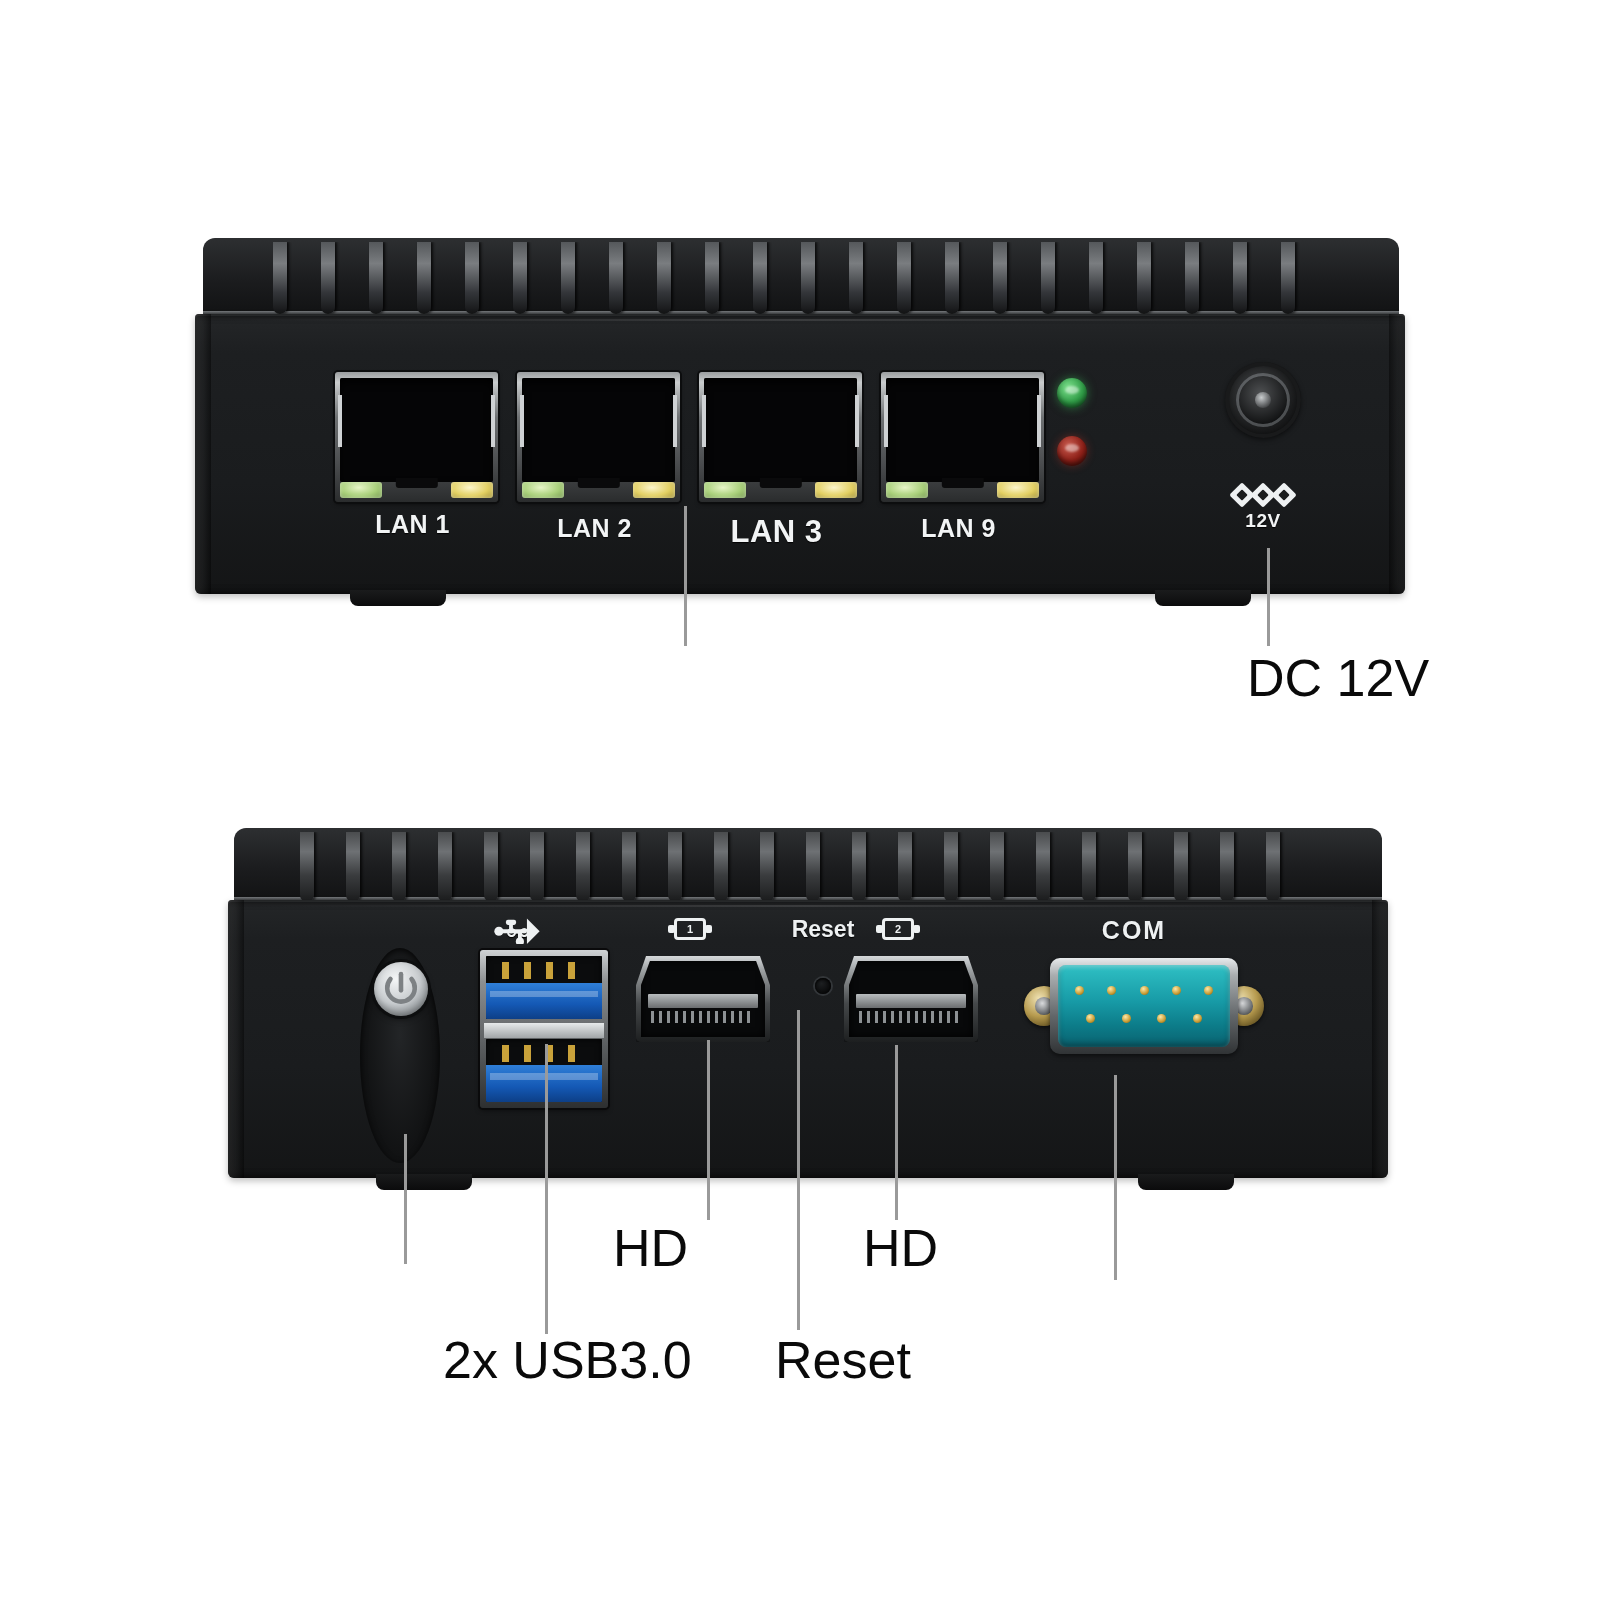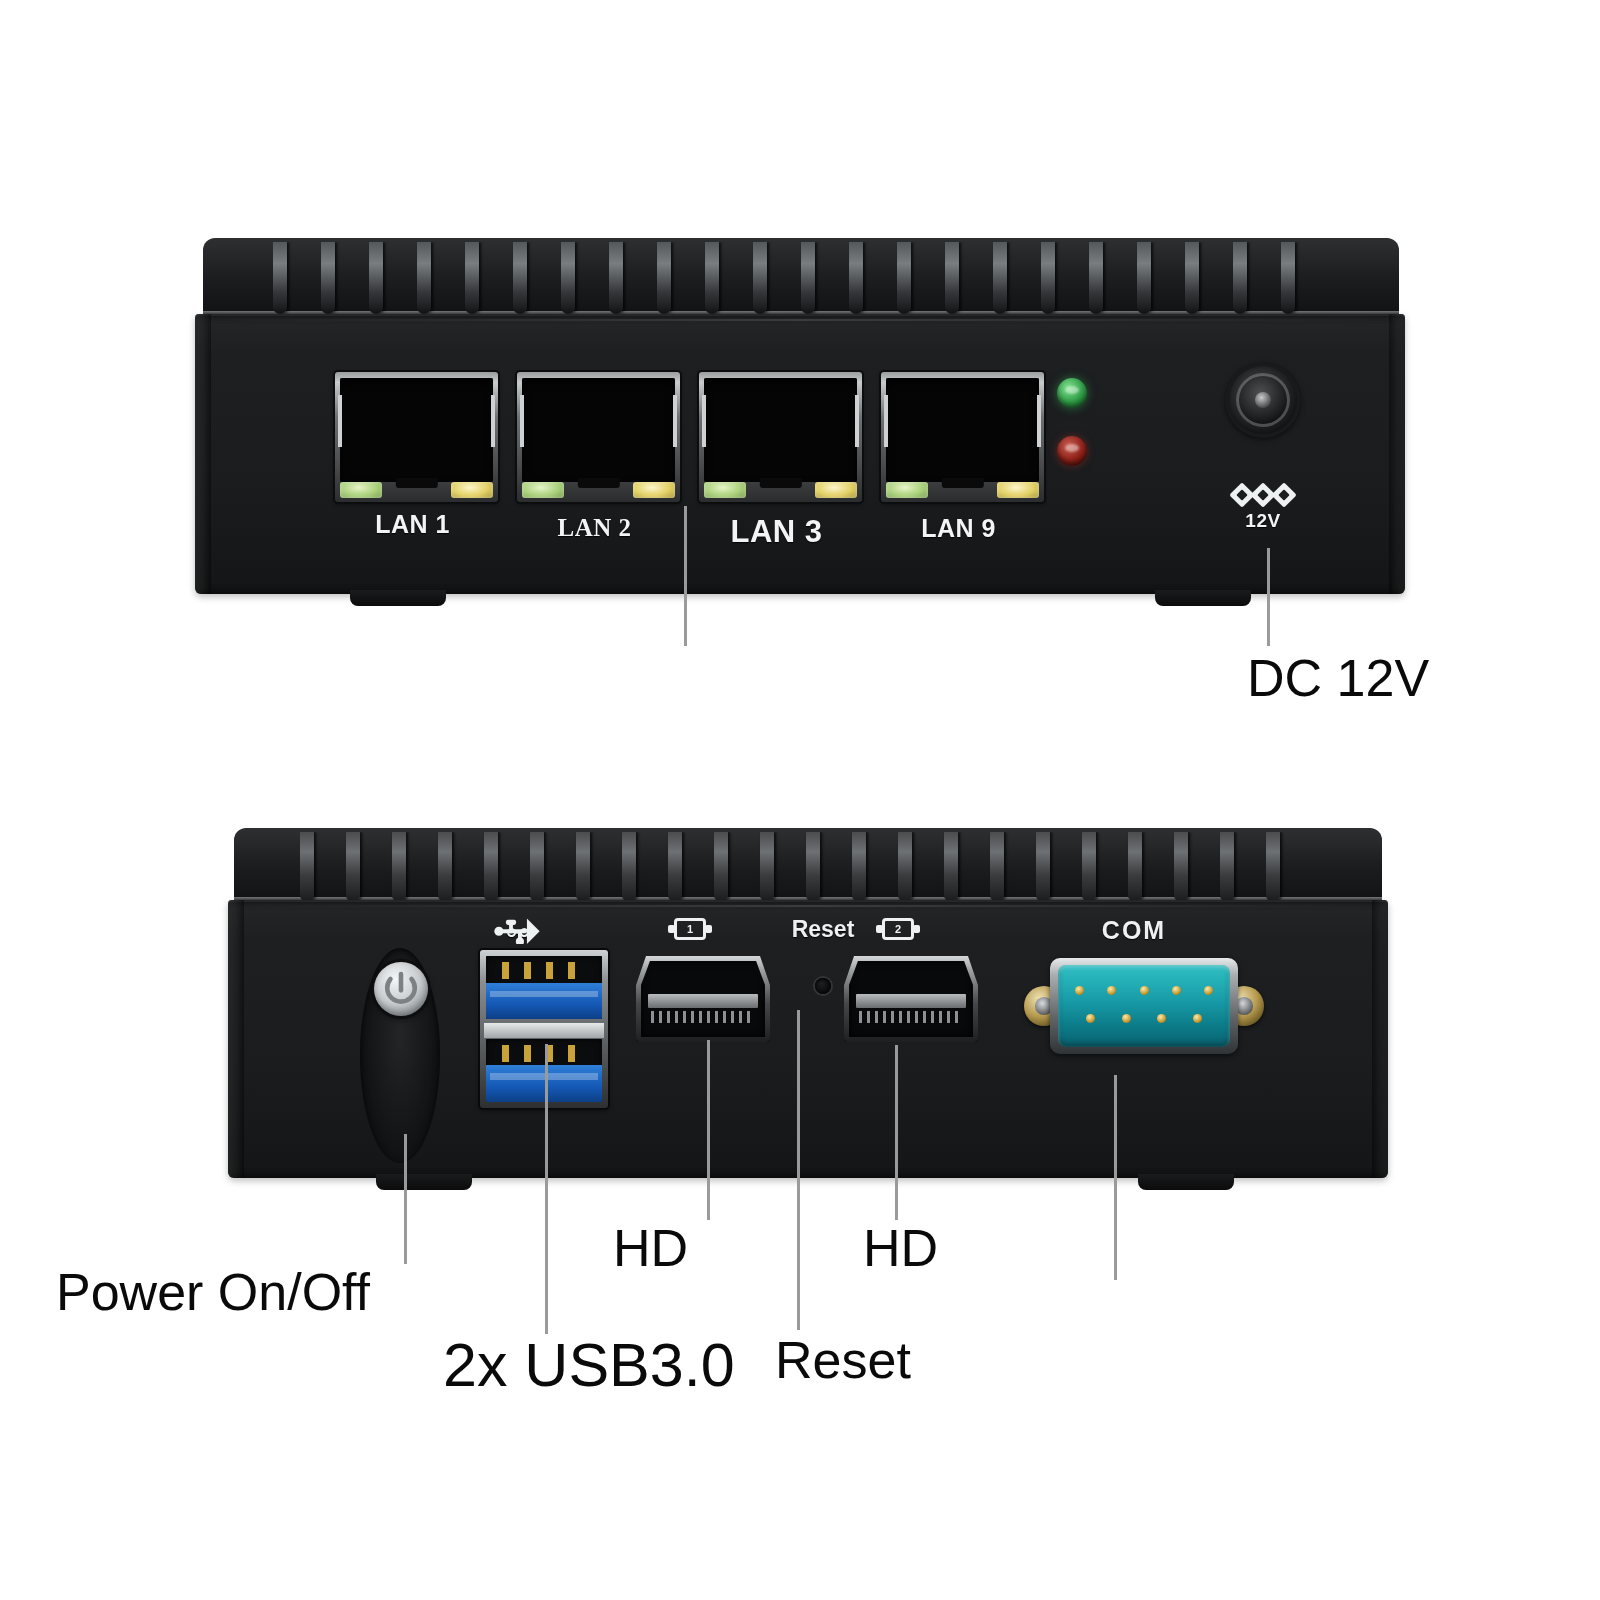--- a/index.html
+++ b/index.html
@@ -205,21 +205,21 @@
       <div class="portlabel" style="left:140px;top:196px;width:155px;text-align:center;font-size:25px;">LAN 1</div>
 
       <div class="rj45" style="left:322px;top:58px;width:155px;height:122px;">
         <div class="cav"></div>
           <div class="notchL"></div>
           <div class="notchR"></div>
           <div class="tab"></div>
         <div class="led g"></div>
         <div class="led y"></div>
       </div>
-      <div class="portlabel" style="left:322px;top:200px;width:155px;text-align:center;font-size:25px;font-family:Liberation Serif, serif;">LAN 2</div>
+      <div class="portlabel" style="left:322px;top:200px;width:155px;text-align:center;font-size:25px;">LAN 2</div>
 
       <div class="rj45" style="left:504px;top:58px;width:155px;height:122px;">
         <div class="cav"></div>
           <div class="notchL"></div>
           <div class="notchR"></div>
           <div class="tab"></div>
         <div class="led g"></div>
         <div class="led y"></div>
       </div>
       <div class="portlabel" style="left:504px;top:200px;width:155px;text-align:center;font-size:31px;">LAN 3</div>
@@ -380,24 +380,23 @@
           </div>
         </div>
       </div>
     </div>
 
     <div class="foot" style="left:148px;top:346px;width:96px;"></div>
     <div class="foot" style="left:910px;top:346px;width:96px;"></div>
   </div>
 
   <div class="leader" style="left:404px;top:1134px;height:130px;"></div>
-  <div class="caption" style="left:56px;top:1262px;font-size:52px;">Power On/Off</div>
 
   <div class="leader" style="left:545px;top:1044px;height:290px;"></div>
-  <div class="caption" style="left:443px;top:1330px;font-size:61px;text-align:right;">2x USB3.0</div>
+  <div class="caption" style="left:443px;top:1330px;font-size:52px;text-align:right;">2x USB3.0</div>
 
   <div class="leader" style="left:707px;top:1040px;height:180px;"></div>
   <div class="caption" style="left:613px;top:1218px;font-size:52px;">HD</div>
 
   <div class="leader" style="left:797px;top:1010px;height:320px;"></div>
   <div class="caption" style="left:775px;top:1330px;font-size:52px;">Reset</div>
 
   <div class="leader" style="left:895px;top:1045px;height:175px;"></div>
   <div class="caption" style="left:863px;top:1218px;font-size:52px;">HD</div>
 

